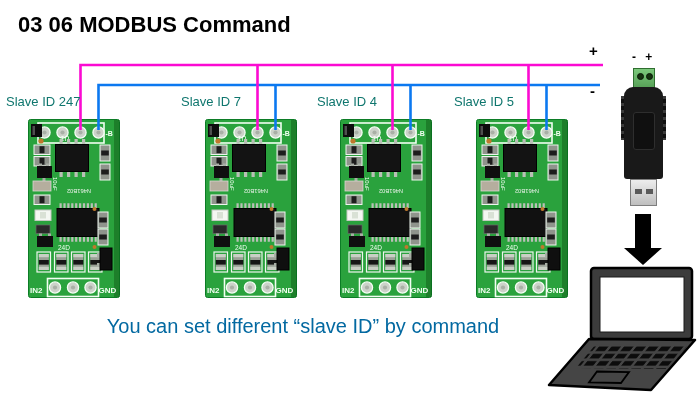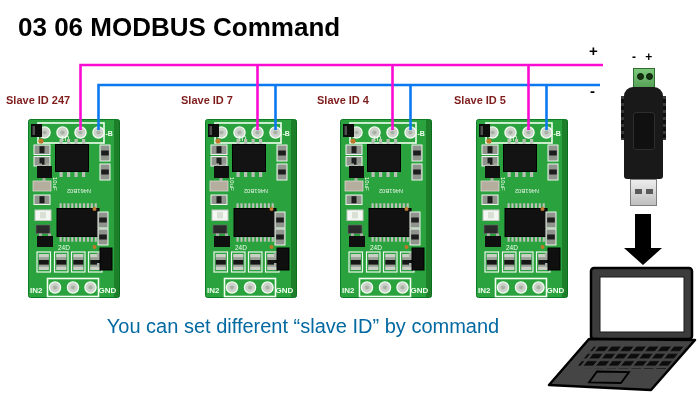--- a/index.html
+++ b/index.html
@@ -1,21 +1,21 @@
 <!DOCTYPE html>
 <html><head>
 <meta charset="utf-8">
 <style>
   html,body { margin:0; padding:0; background:#fff; }
   .stage { position:relative; width:700px; height:400px; background:#ffffff;
            font-family:"Liberation Sans", sans-serif; overflow:hidden; }
-  .title { position:absolute; left:18px; top:12px; font-size:26px; font-weight:bold; color:#000; }
+  .title { position:absolute; left:18px; top:12px; font-size:22px; font-weight:bold; color:#000; }
   .caption { position:absolute; left:58px; top:315px; width:490px; text-align:center;
              font-size:20px; color:#0369a1; z-index:5; }
-  .mod-label { position:absolute; top:94px; font-size:11px; font-weight:bold; color:#7f1d1d; z-index:4; white-space:nowrap; }
+  .mod-label { position:absolute; top:94px; font-size:13px; font-weight:normal; color:#0f766e; z-index:4; white-space:nowrap; }
   .lbl-1 { left:6px; } .lbl-2 { left:181px; } .lbl-3 { left:317px; } .lbl-4 { left:454px; }
   .wires { position:absolute; left:0; top:0; width:700px; height:400px; pointer-events:none; z-index:3; }
   .pcb { position:absolute; top:119px; width:92px; height:179px; z-index:2; }
   .pcb-1 { left:28px; } .pcb-2 { left:205px; } .pcb-3 { left:340px; } .pcb-4 { left:476px; }
   .bus-plus { position:absolute; left:589px; top:42px;  font-size:15px; font-weight:bold; z-index:4; }
   .bus-minus{ position:absolute; left:590px; top:82px;  font-size:15px; font-weight:bold; z-index:4; }
   .adp-pol  { position:absolute; left:632px; top:50px; font-size:12px; font-weight:bold; letter-spacing:3px; z-index:4; white-space:nowrap; }
   .adp-terminal { position:absolute; left:633px; top:68px; width:22px; height:20px;
                   background:linear-gradient(#7cc97c,#58a158); border:1px solid #2f6e2f; box-sizing:border-box; z-index:2; }
   .screw { position:absolute; top:4px; width:7px; height:7px; border-radius:50%;

